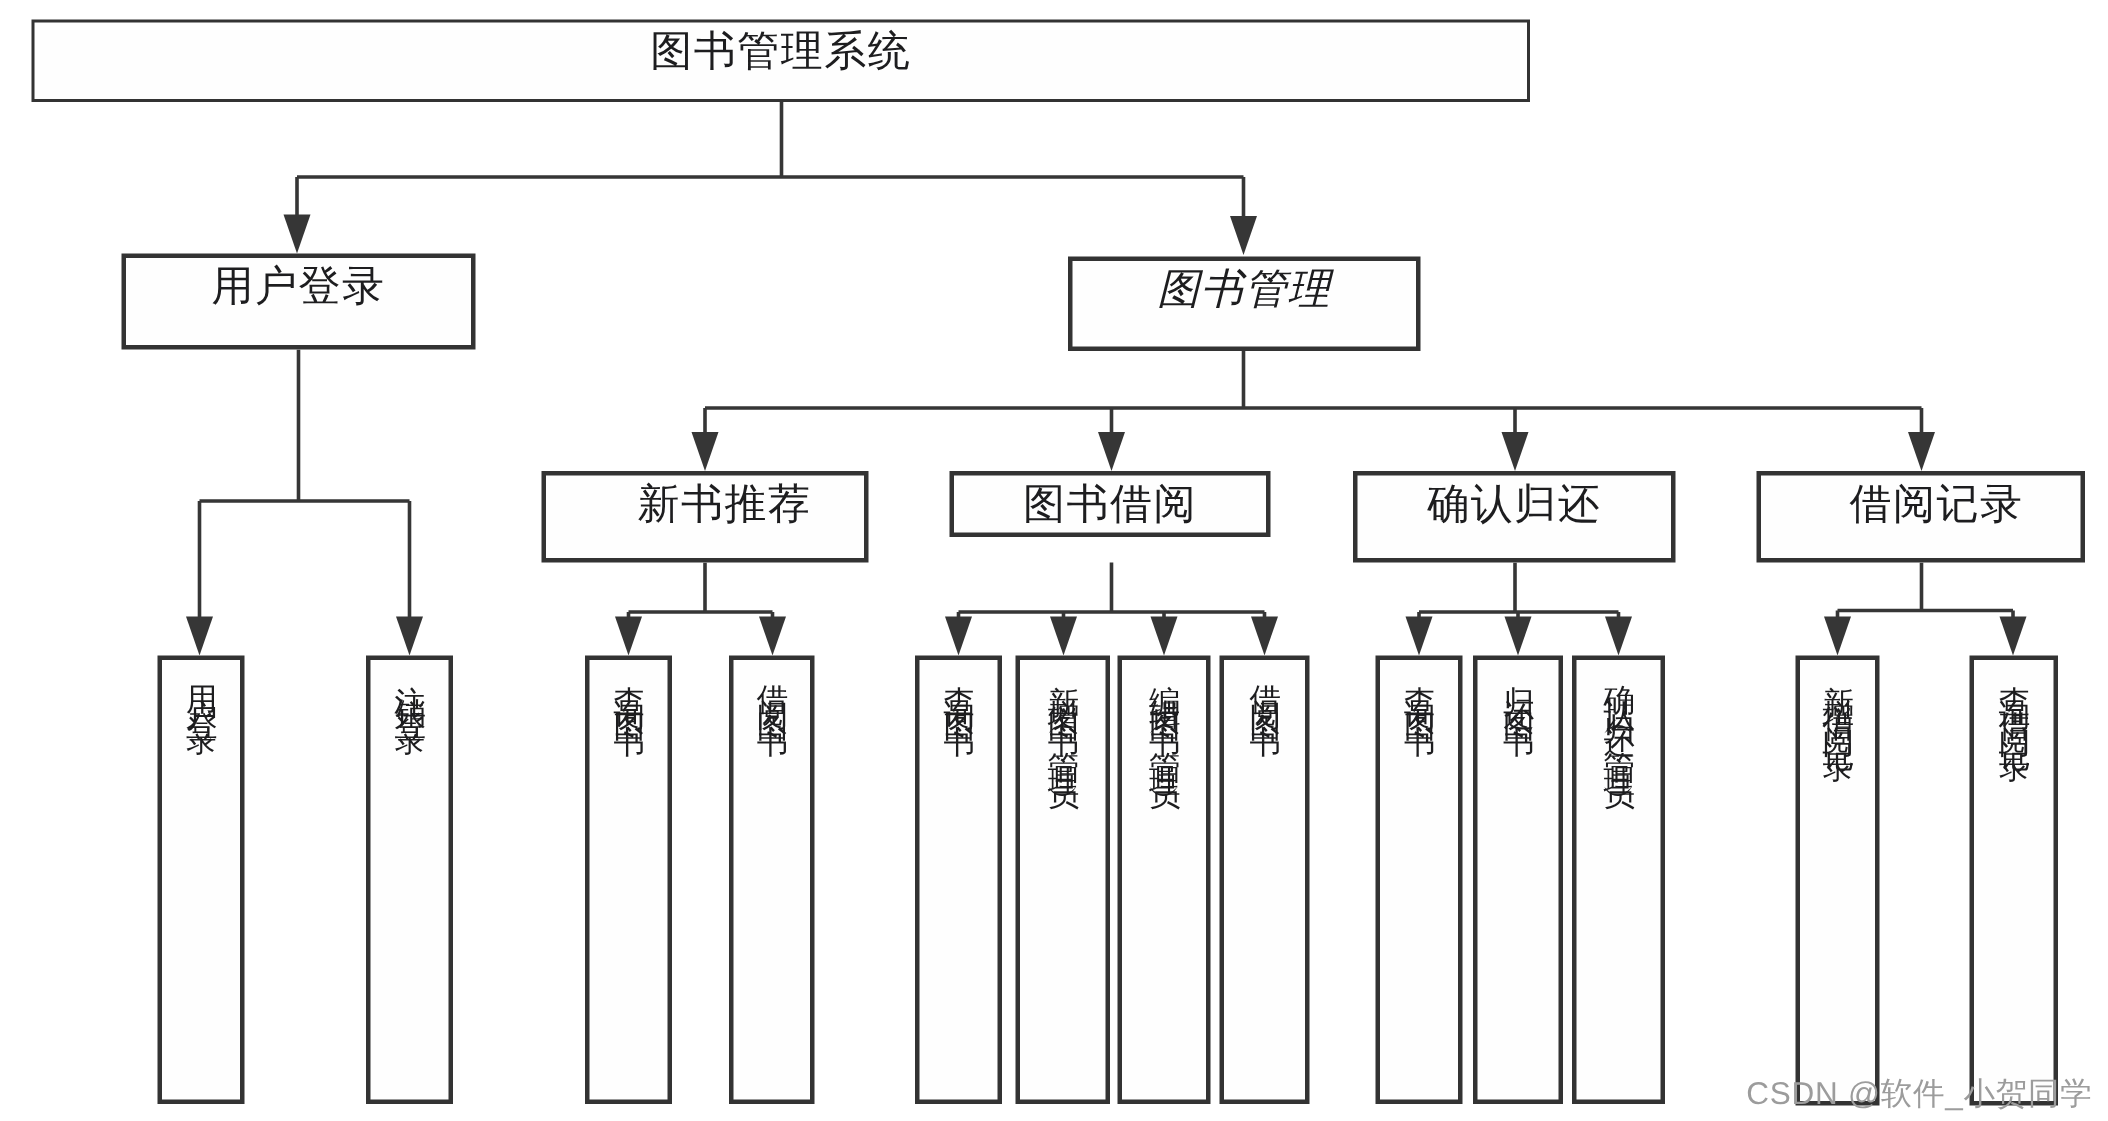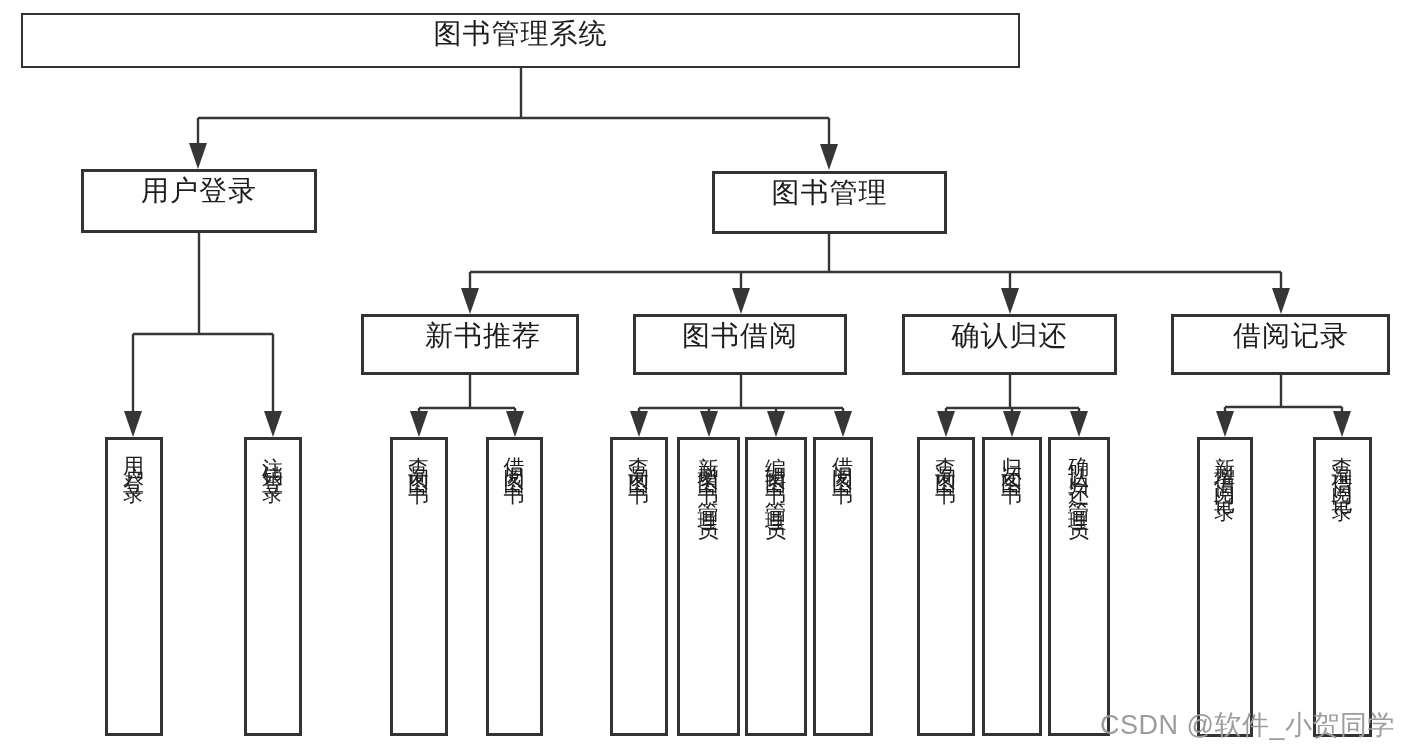--- a/index.html
+++ b/index.html
@@ -51,21 +51,21 @@
     text-orientation: mixed;
     font-size: 21px;
     letter-spacing: 9px;
     line-height: 1;
     white-space: nowrap;
   }
   .watermark {
     position: absolute;
     right: 10px;
     bottom: 4px;
-    font-size: 27px;
+    font-size: 21px;
     color: #9c9c9c;
     letter-spacing: 0.5px;
     white-space: nowrap;
   }
 </style>
 </head>
 <body>
 
 <div class="canvas">
 
@@ -119,28 +119,28 @@
     </g>
   </svg>
 
   <div class="node root-box" style="left:21px; top:13px; width:999px; height:55px;">
     <span class="hlabel">图书管理系统</span>
   </div>
 
   <div class="node" style="left:81px; top:169px; width:236px; height:64px;">
     <span class="hlabel">用户登录</span>
   </div>
-  <div class="node" style="left:712px; top:171px; width:235px; height:63px;">
+  <div class="node" style="left:712px; top:171px; width:235px; height:63px;font-style:italic;">
     <span class="hlabel">图书管理</span>
   </div>
 
   <div class="node" style="left:361px; top:314px; width:218px; height:61px;padding-left:26px;">
     <span class="hlabel">新书推荐</span>
   </div>
-  <div class="node" style="left:633px; top:314px; width:214px; height:61px;">
+  <div class="node" style="left:633px; top:314px; width:214px; height:44px;">
     <span class="hlabel">图书借阅</span>
   </div>
   <div class="node" style="left:902px; top:314px; width:215px; height:61px;">
     <span class="hlabel">确认归还</span>
   </div>
   <div class="node" style="left:1171px; top:314px; width:219px; height:61px;padding-left:21px;">
     <span class="hlabel">借阅记录</span>
   </div>
 
   <div class="node" style="left:105px; top:437px; width:58px; height:299px;">

